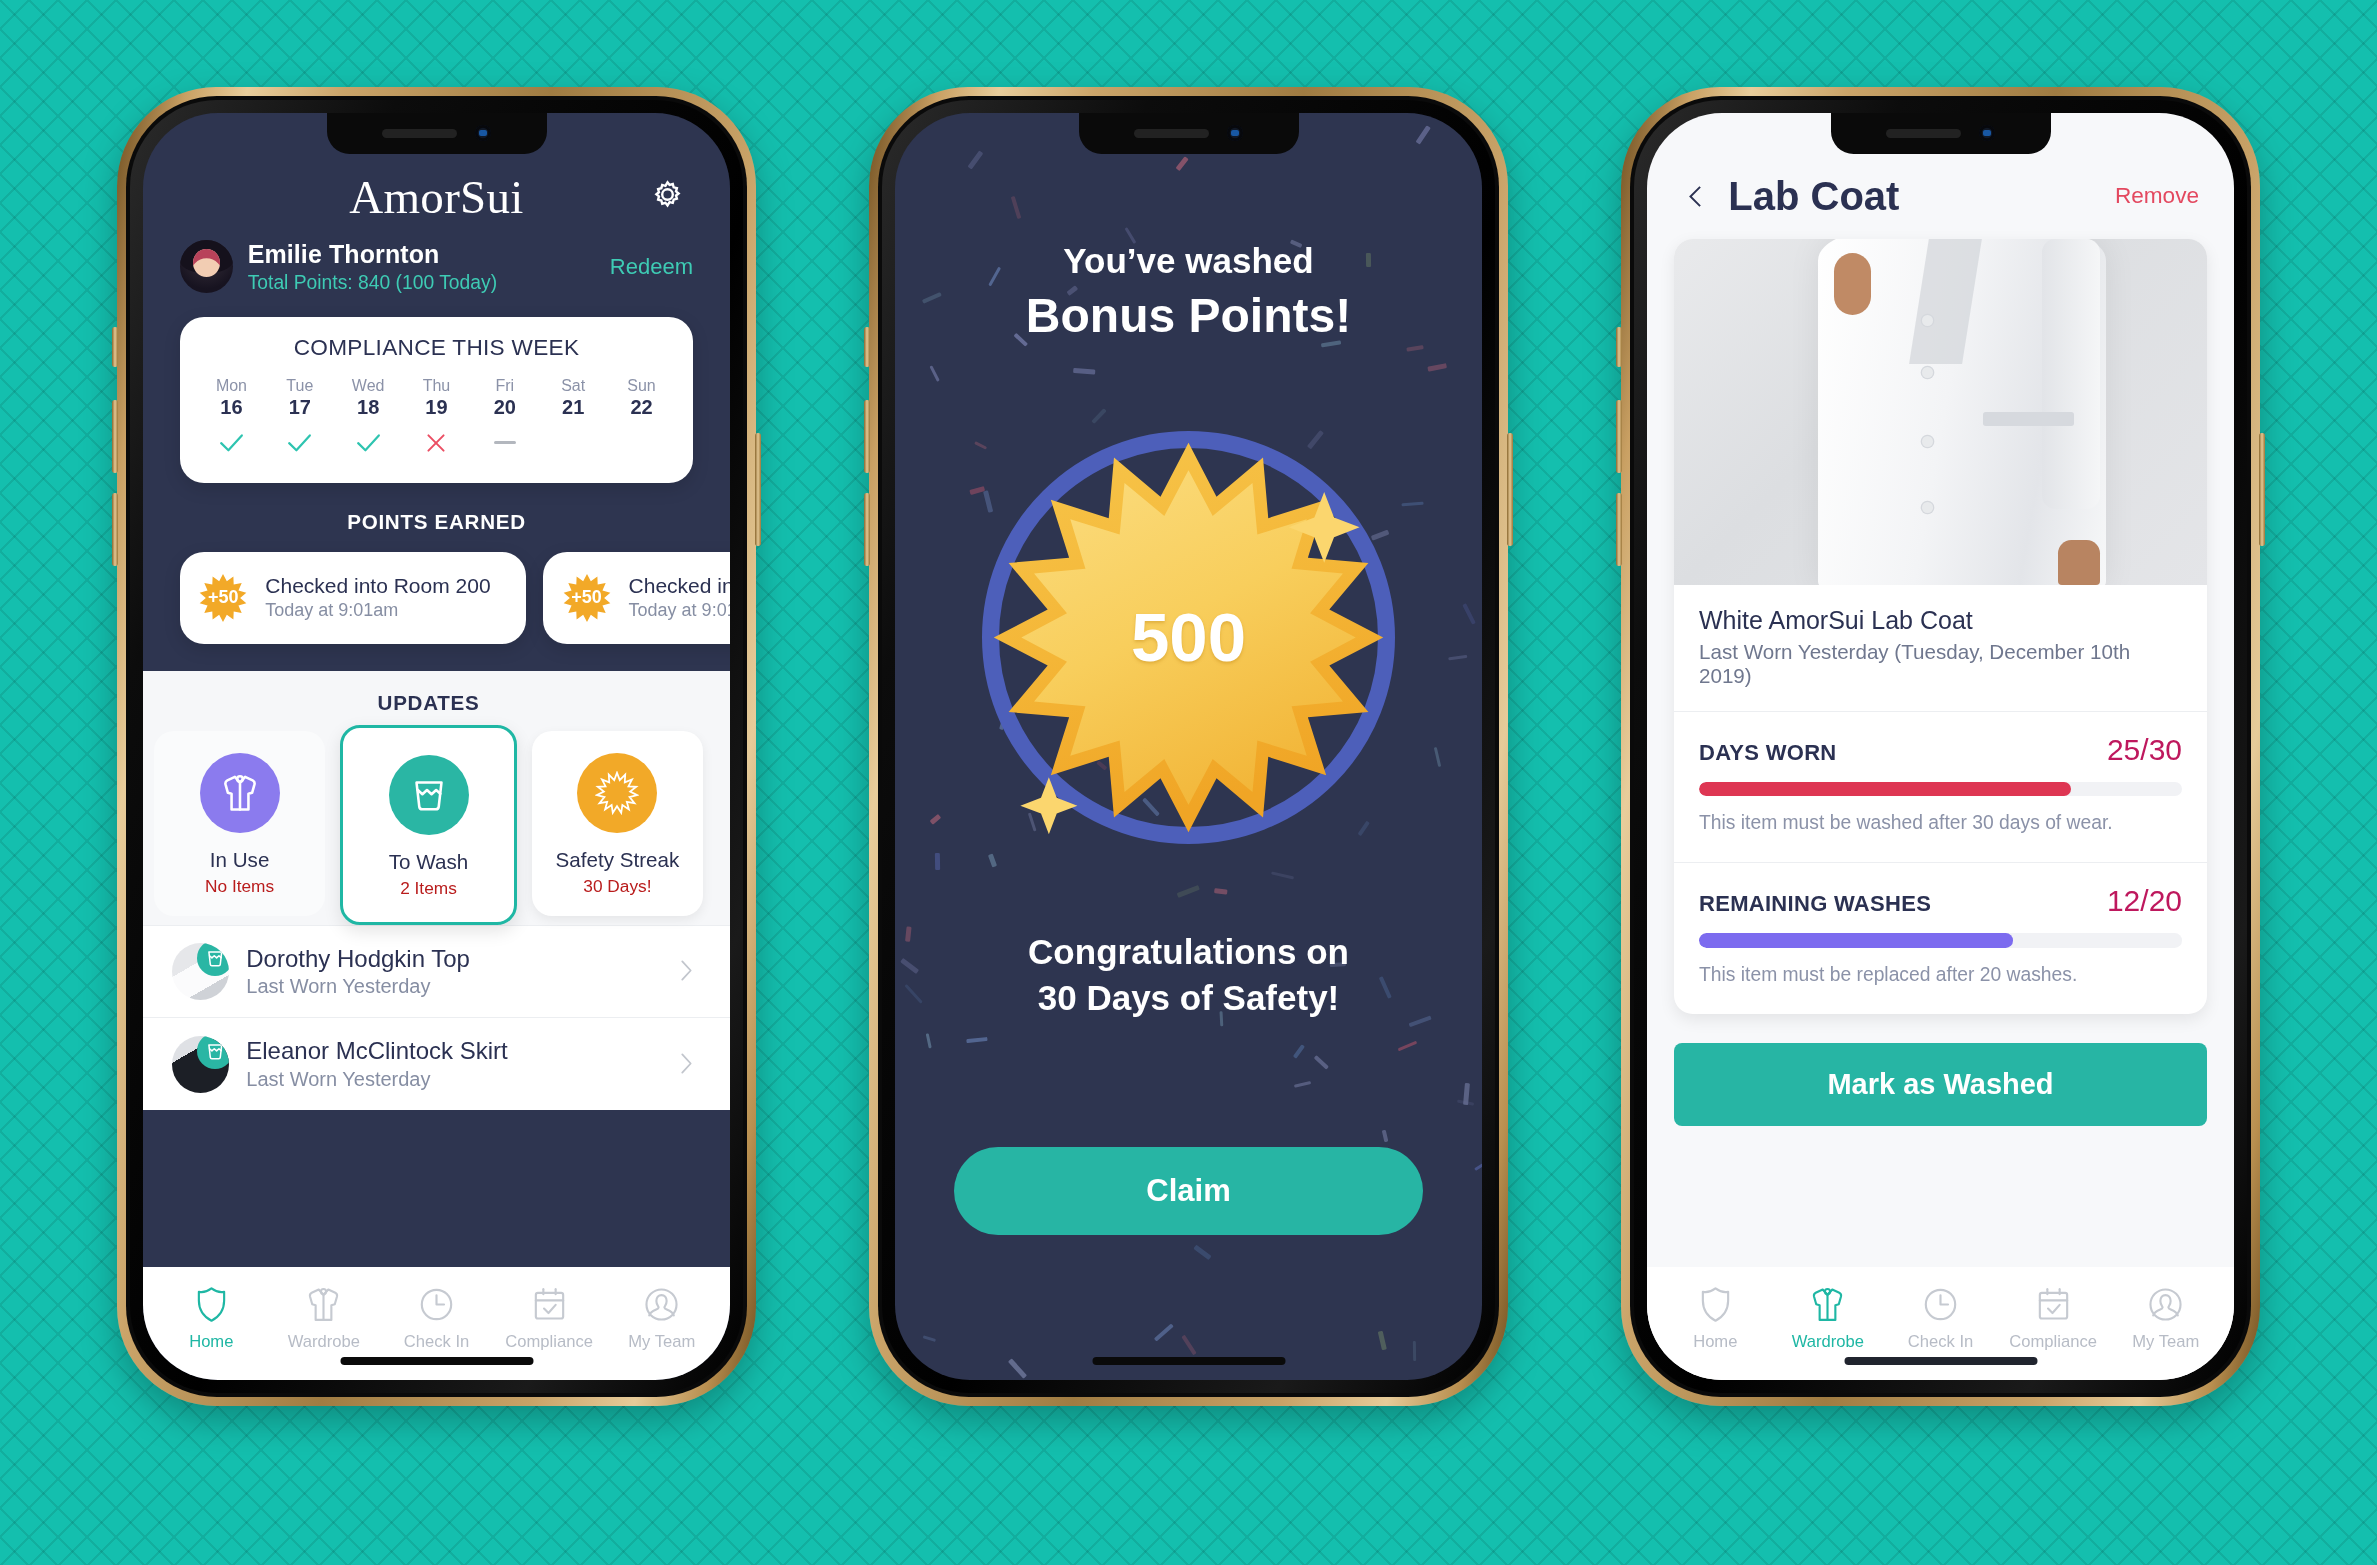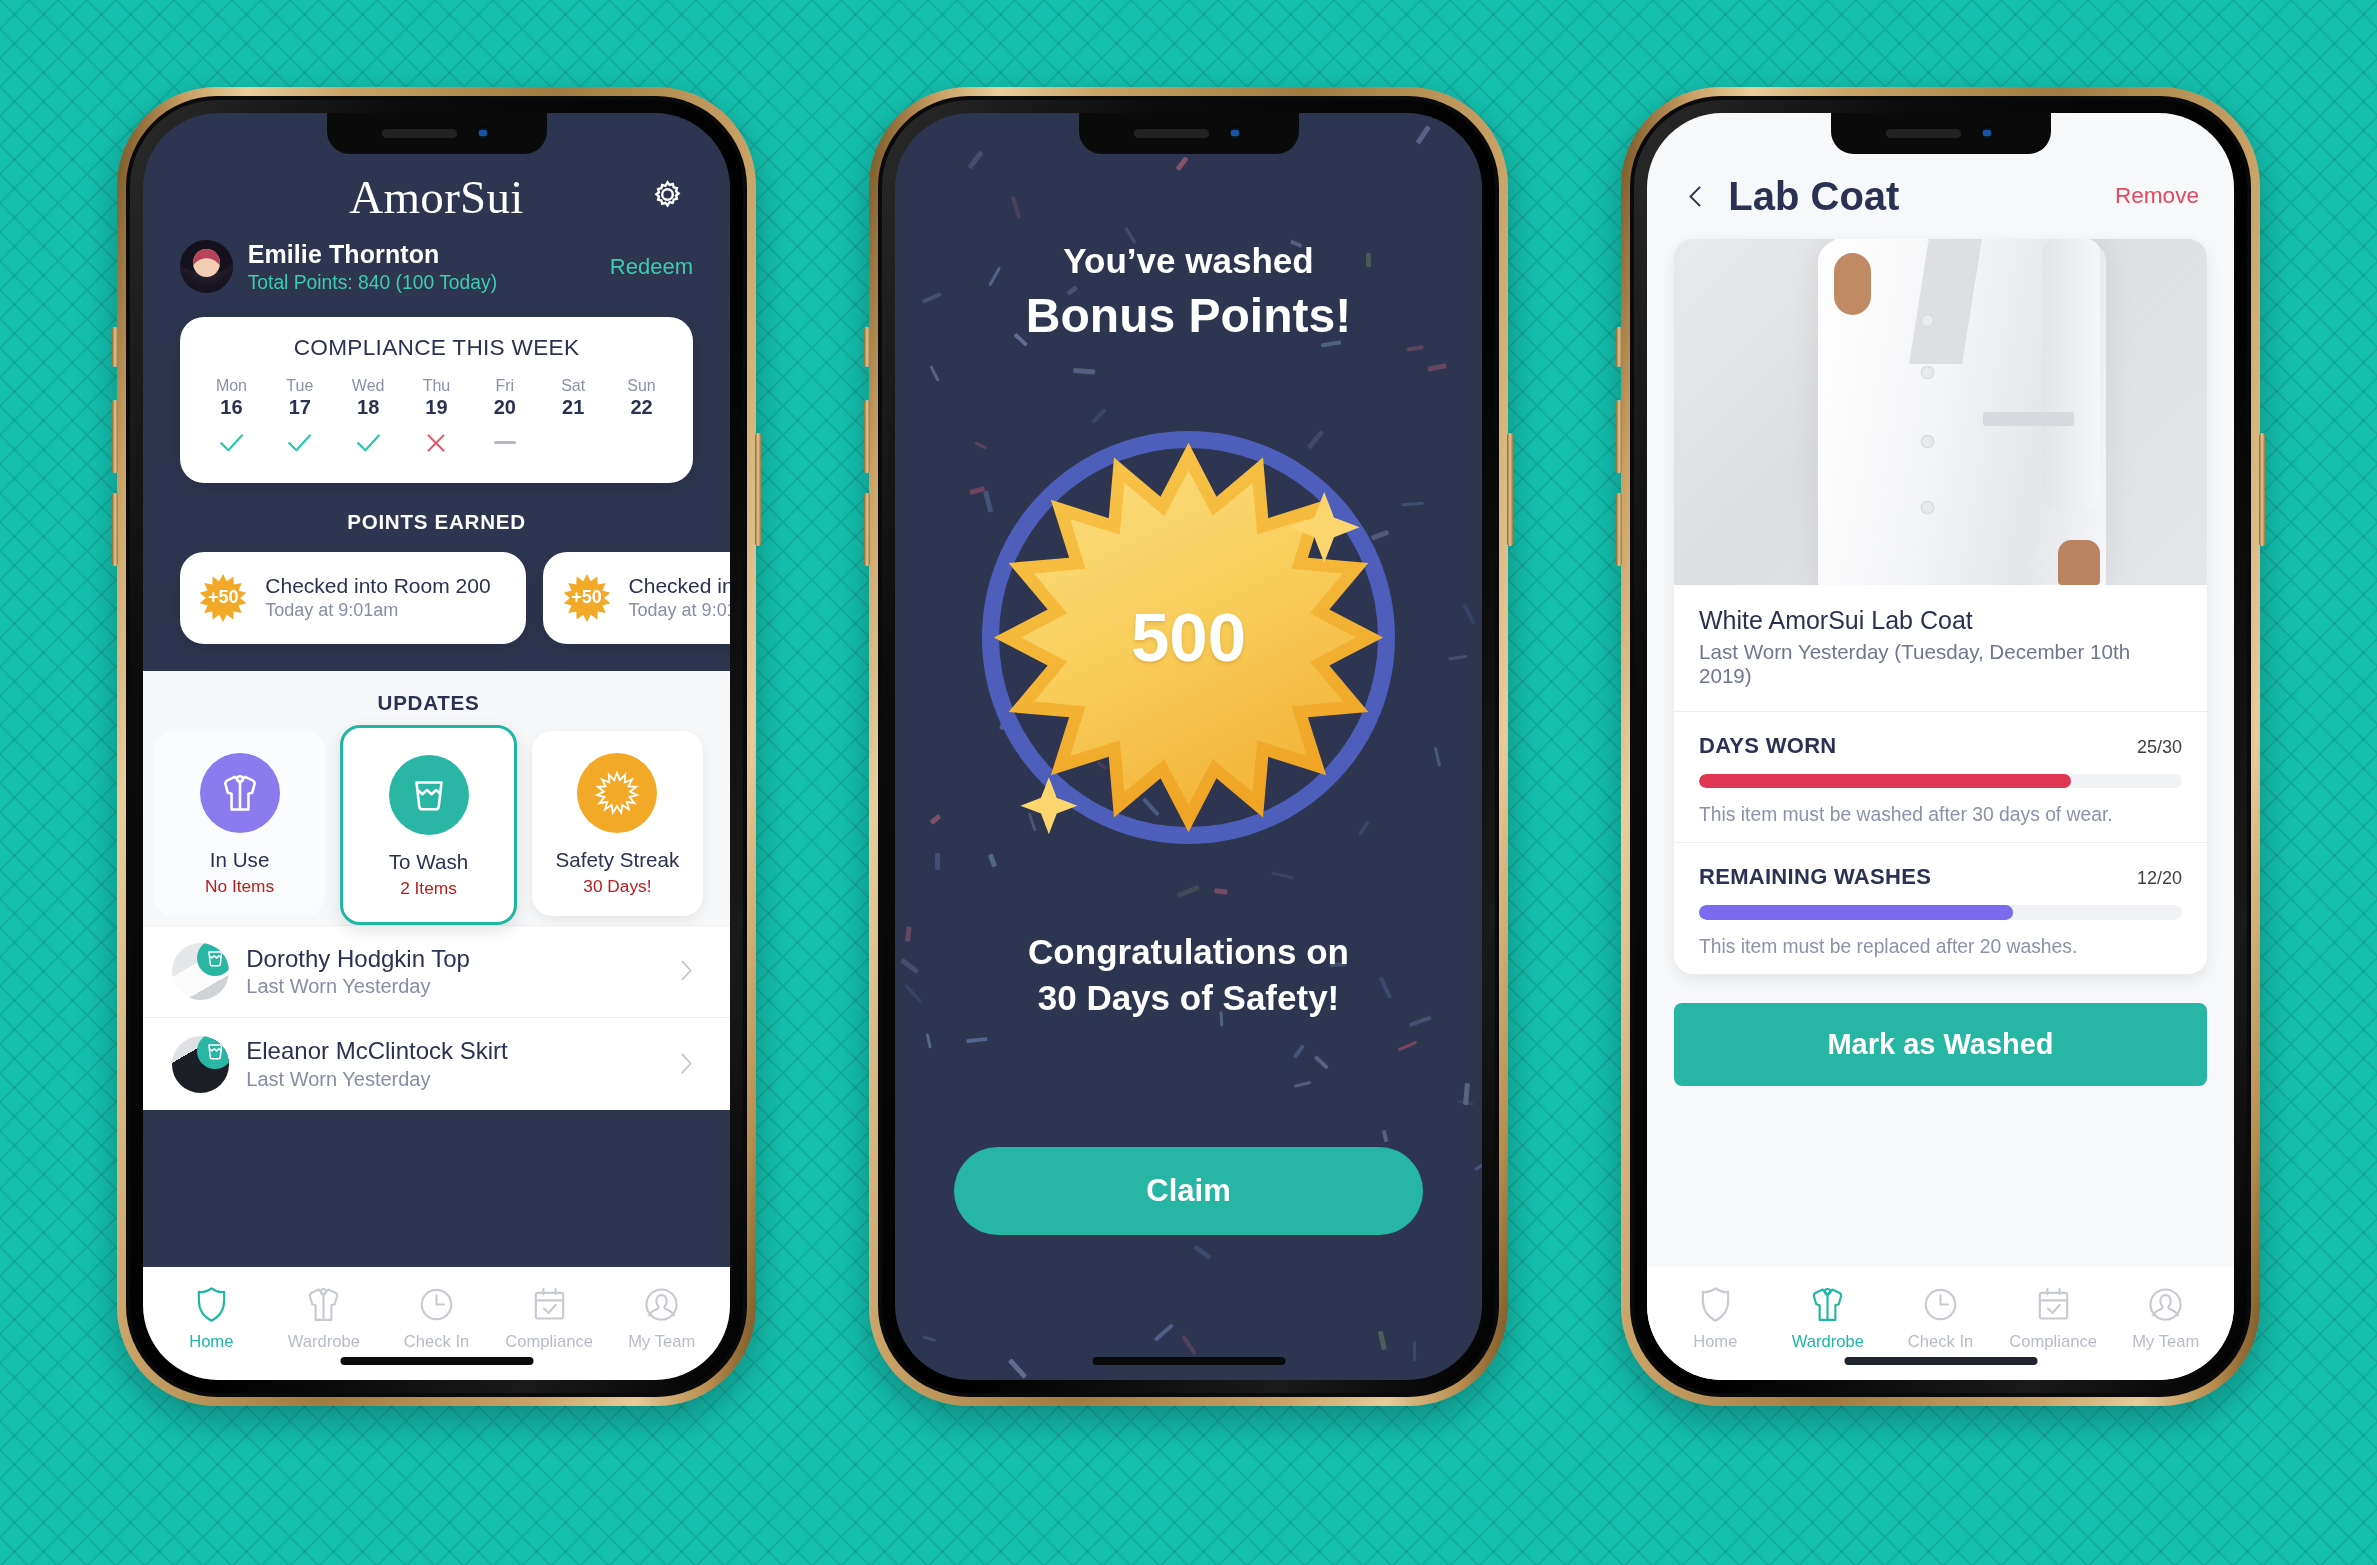--- a/index.html
+++ b/index.html
@@ -200,25 +200,25 @@
           background: #b88461; border-radius: 13.3px 13.3px 4px 4px; }
   .coat-hand { position: absolute; left: 30%; top: 4%; width: 7%; height: 18%;
           background: #c08a65; border-radius: 27px; }
   .coat-pocket { position: absolute; left: 58%; top: 50%; width: 17%; height: 4%;
           background: #d6d9de; border-radius: 2.7px; }
   .coat-btn { position: absolute; left: 46.5%; width: 10.7px; height: 10.7px; border-radius: 50%;
           background: #e8eaec; box-shadow: 0 0 0 1.3px #d5d8dd; }
   .detail-info { padding: 21px 25px 22.6px 25px; border-bottom: 1.3px solid #eceef1; }
   .detail-name { color: #2b3152; font-size: 25px; }
   .detail-worn { color: #6f778e; font-size: 20.6px; margin-top: 5.3px; }
-  .metric { padding: 21px 25px 16px 25px; border-bottom: 1.3px solid #eceef1; }
+  .metric { padding: 21px 25px 28px 25px; border-bottom: 1.3px solid #eceef1; }
   .metric:last-child { border-bottom: none; }
   .metric-head { display: flex; align-items: baseline; }
   .metric-label { color: #2b3152; font-size: 22px; font-weight: bold; letter-spacing: 0.3px; }
-  .metric-val { margin-left: auto; color: #404040; font-size: 18px; }
+  .metric-val { margin-left: auto; color: #be185d; font-size: 30px; }
   .bar-bg { height: 14.7px; background: #f1f2f5; border-radius: 7.3px; margin-top: 14.7px; overflow: hidden; }
   .bar-fill { height: 100%; border-radius: 7.3px; }
   .metric-note { color: #8b92a8; font-size: 19.3px; margin-top: 16px; }
   .wash-btn { margin: 29px 27px 0 27px; height: 83px; background: #27b5a4; border-radius: 8px;
               display: flex; align-items: center; justify-content: center;
               color: #fff; font-size: 29px; font-weight: bold; }
 </style>
 </head>
 <body>
 

